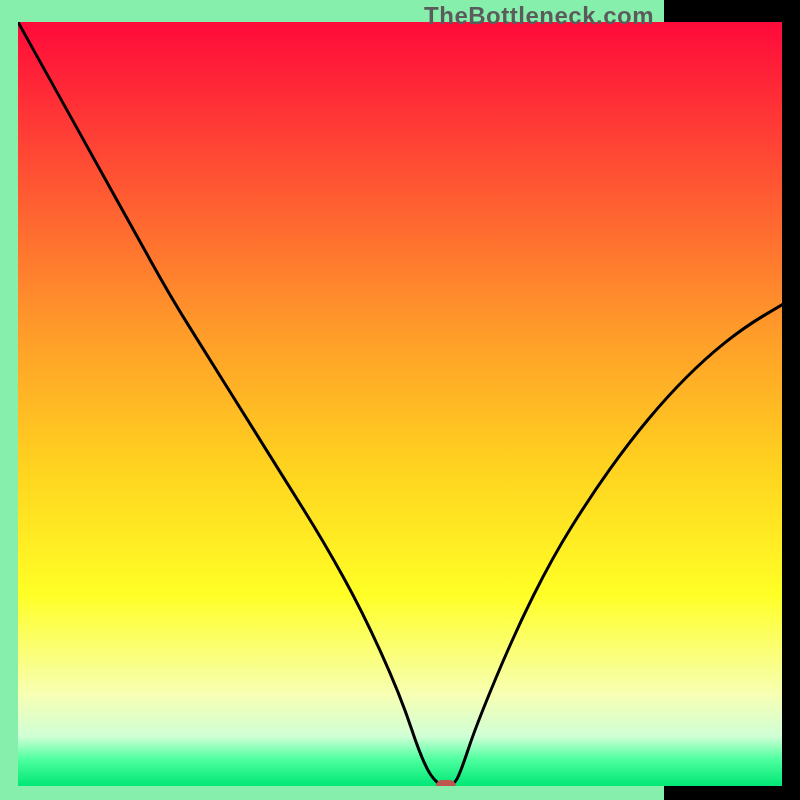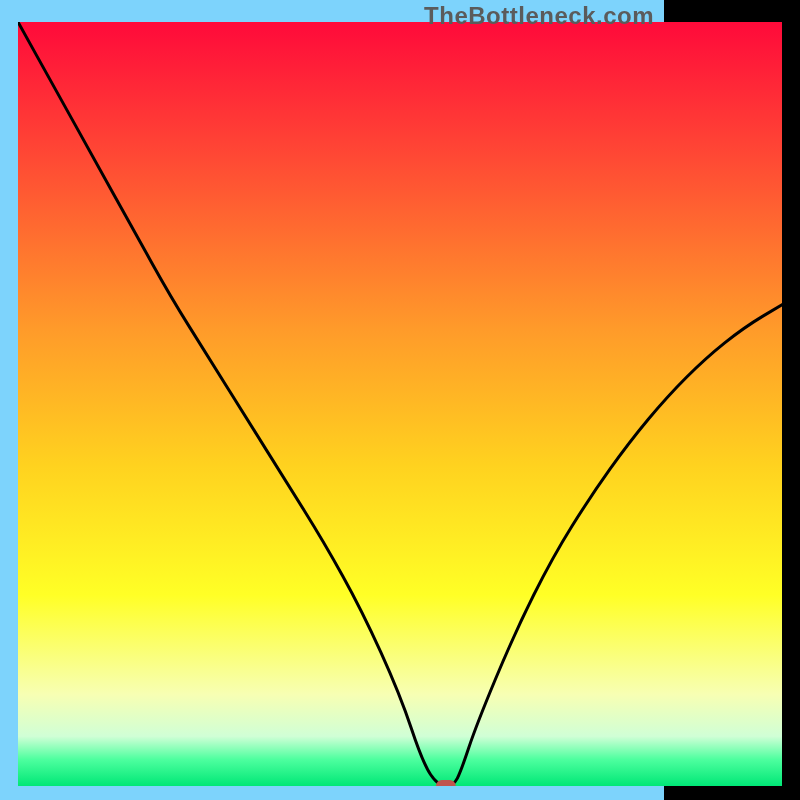--- a/index.html
+++ b/index.html
@@ -8,21 +8,21 @@
     width: 800px;
     height: 800px;
     background: #000;
     overflow: hidden;
     font-family: Arial, Helvetica, sans-serif;
   }
   .outer {
     position: relative;
     width: 664px;
     height: 800px;
-    background: #7dd3fc;
+    background: #86efac;
   }
   .watermark {
     position: absolute;
     top: 2px;
     right: 10px;
     color: #5b5b5b;
     font-size: 24px;
     font-weight: 600;
     letter-spacing: 0.5px;
     z-index: 5;

